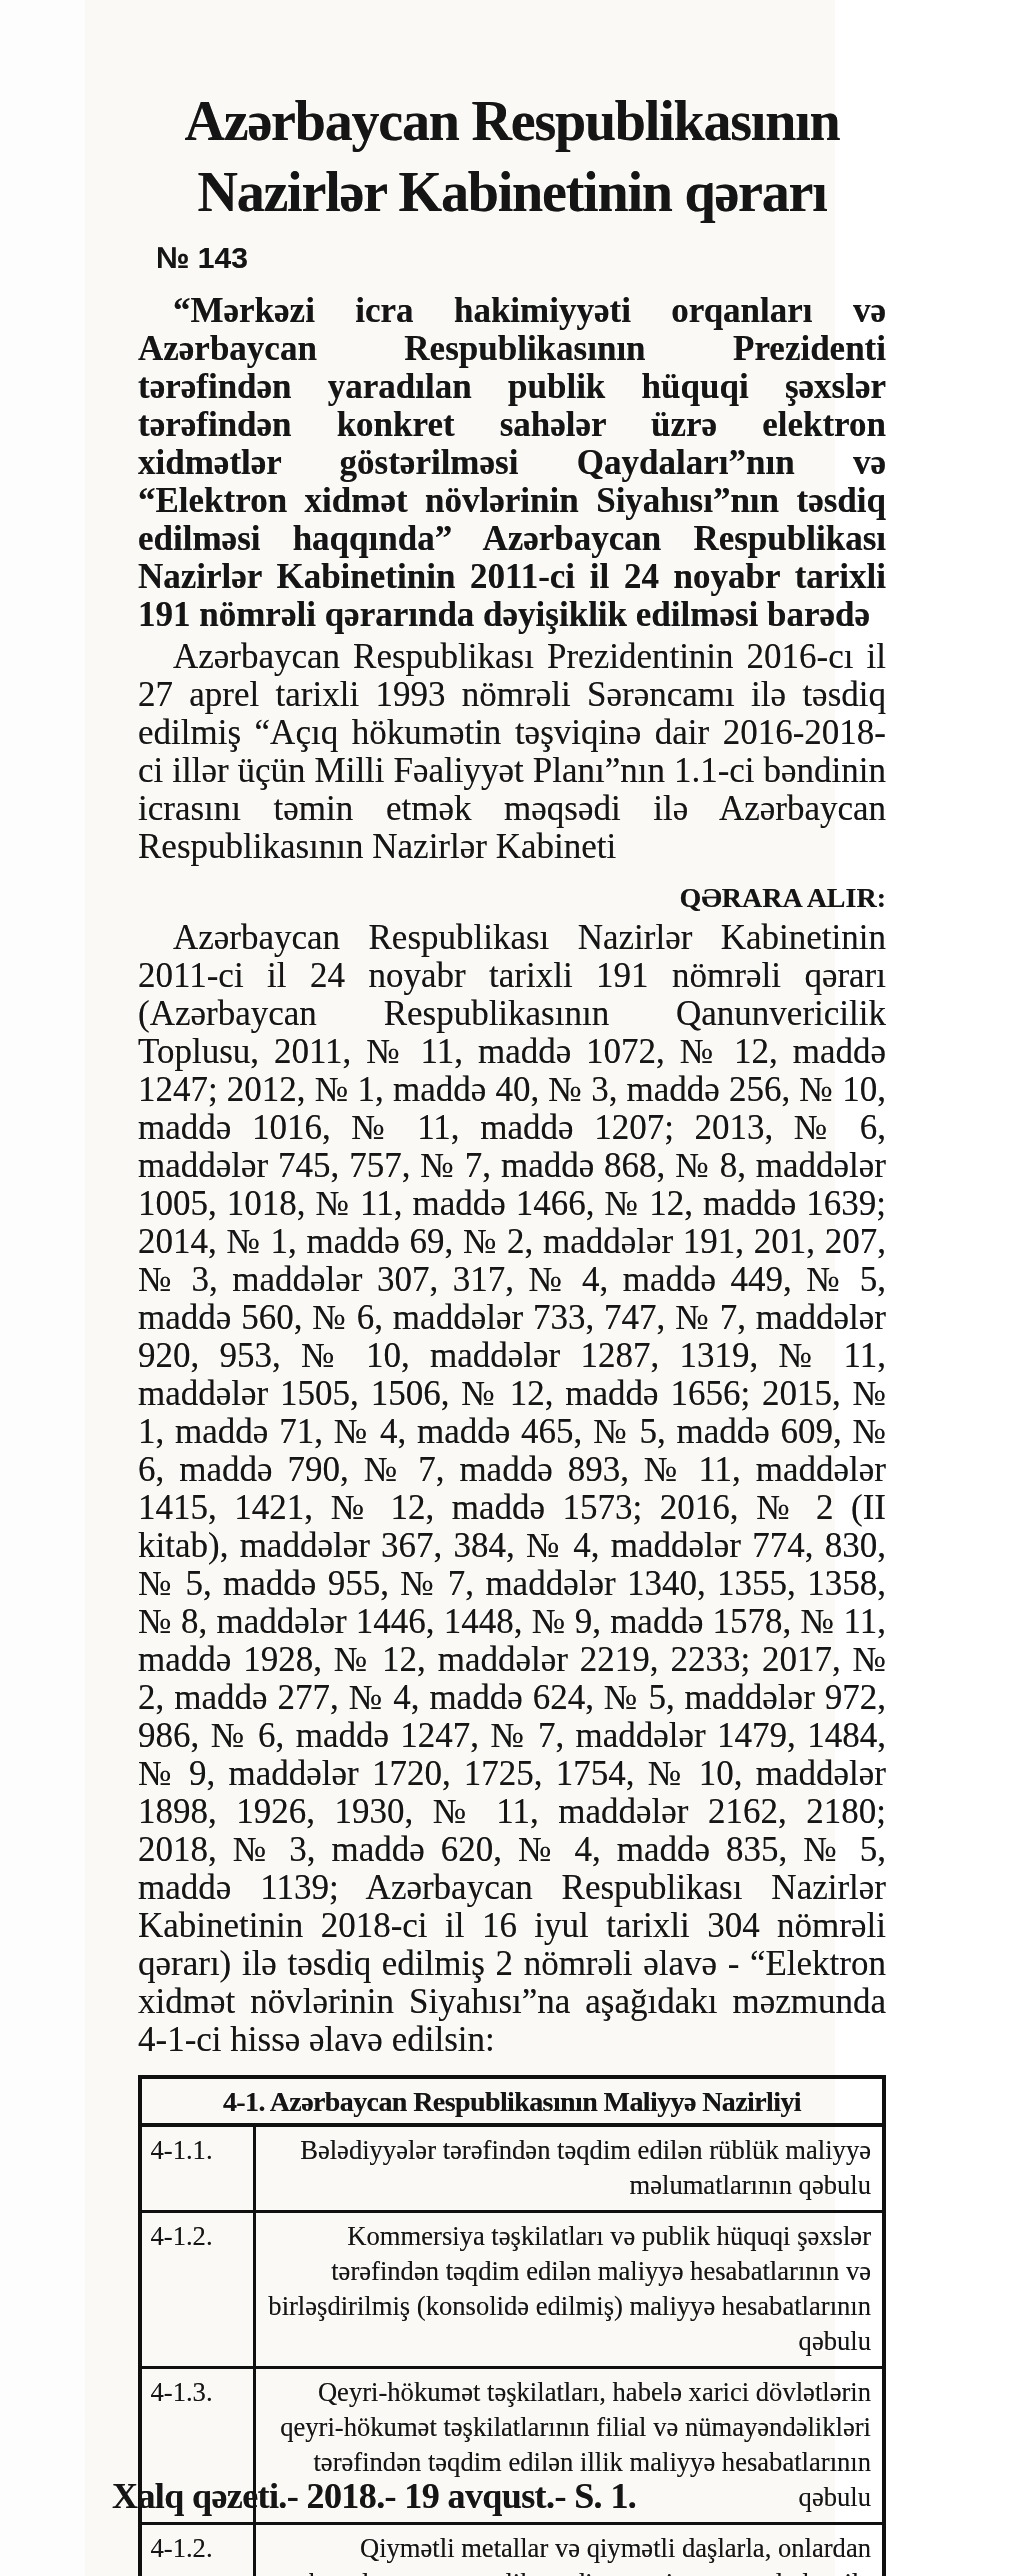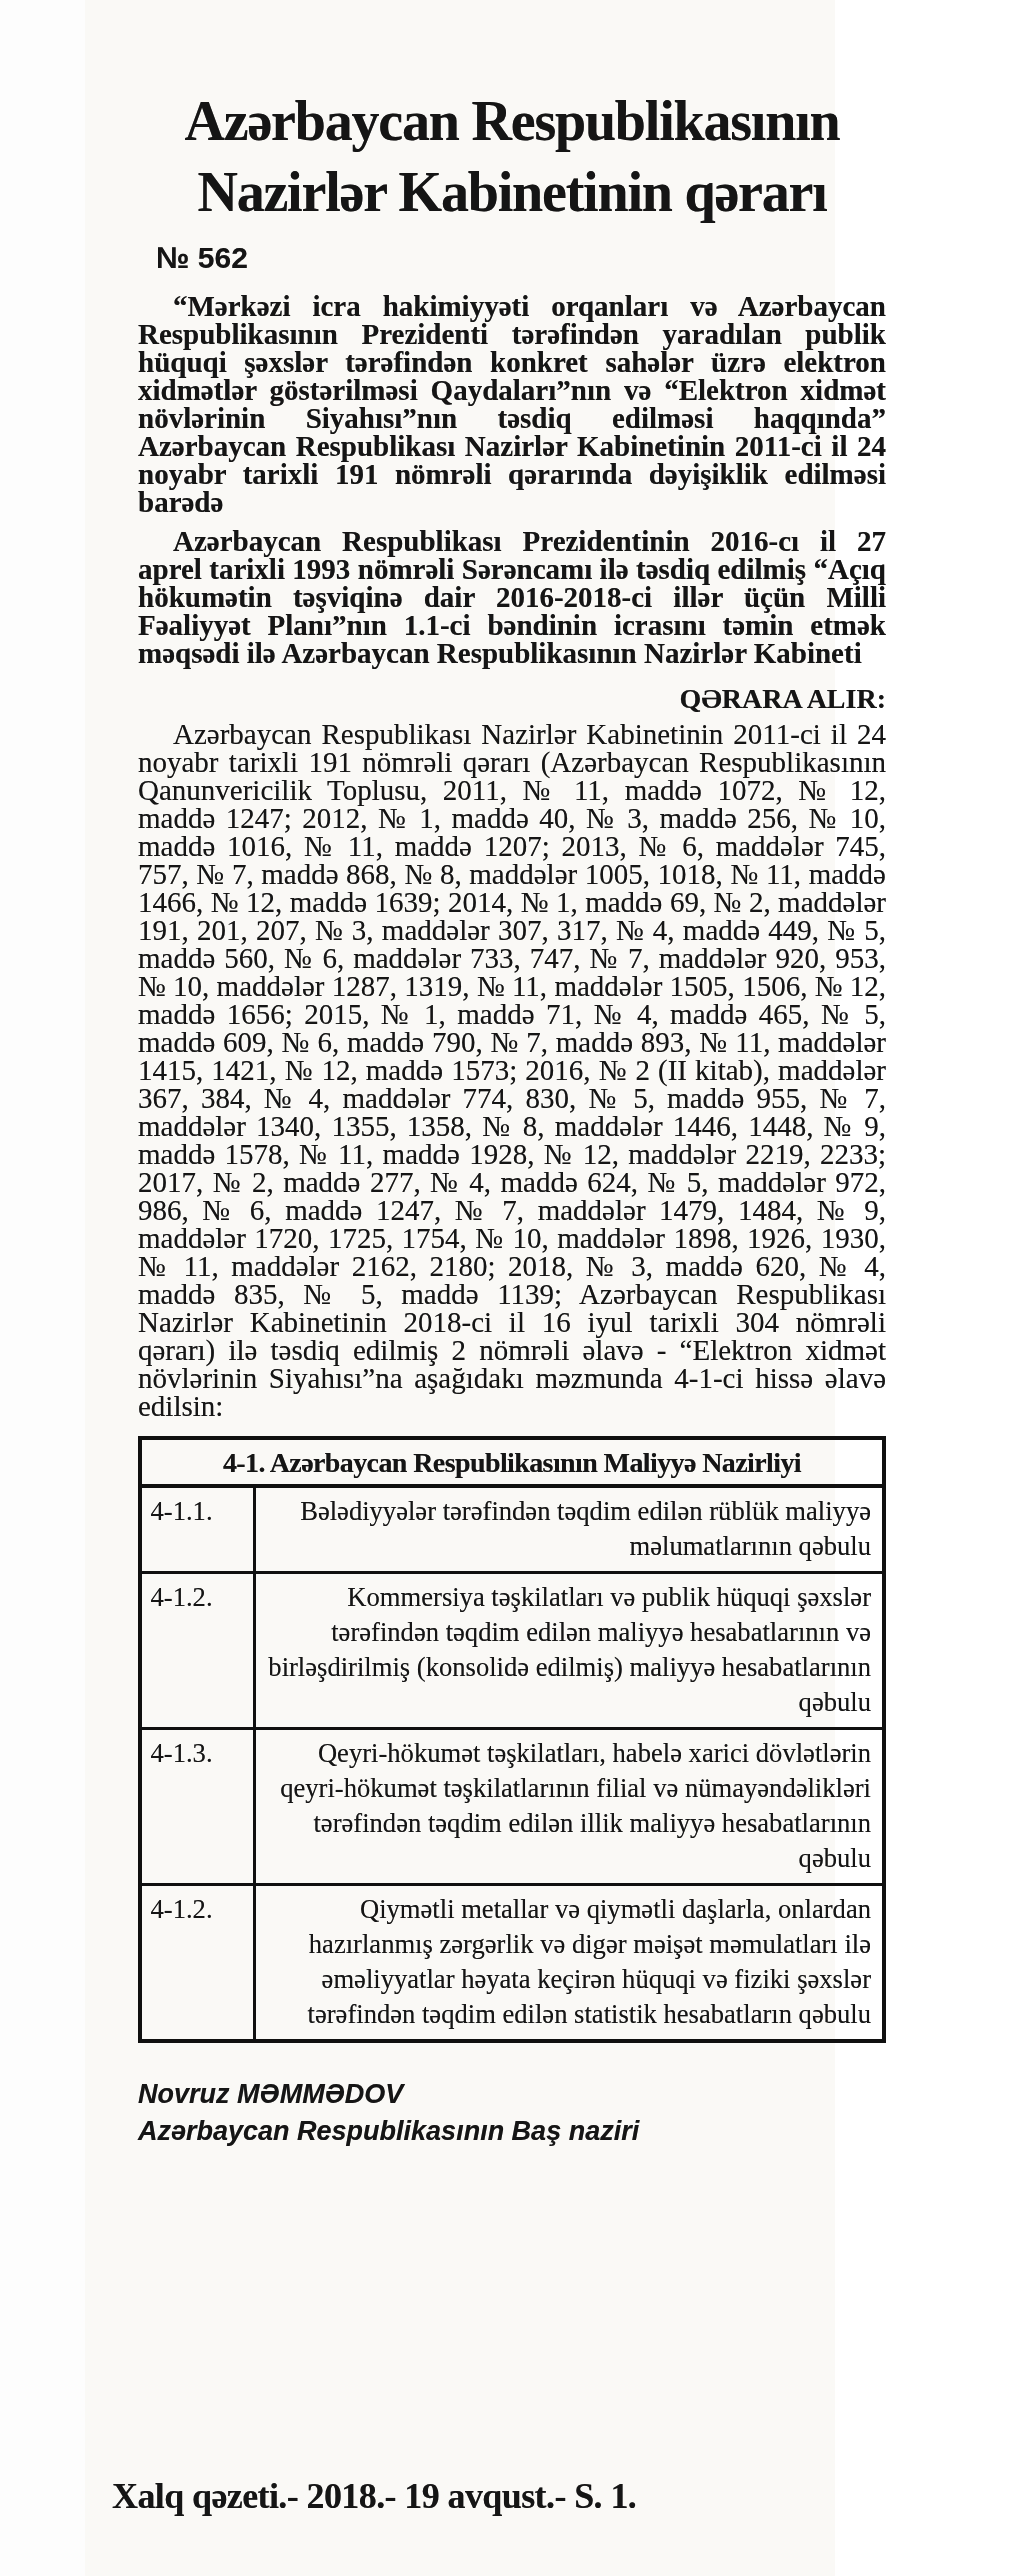--- a/index.html
+++ b/index.html
@@ -39,31 +39,31 @@
     font-family: "Liberation Sans", "DejaVu Sans", sans-serif;
     font-weight: bold;
     font-size: 30px;
     line-height: 36px;
     text-shadow: 0 0 0.6px rgba(10,10,10,.45);
   }
   .meta .num { padding-left: 18px; }
   .meta .place { padding-right: 26.6px; }
   
   .para {
-    font-size: 29px;
-    line-height: 28px;
+    font-size: 35px;
+    line-height: 38px;
     text-align: justify;
     text-indent: 35px;
     text-shadow: 0 0 0.4px rgba(15,15,15,.5);
   }
   .subject {
     margin-top: 15.7px;
     font-weight: bold;
   }
-  .preamble { margin-top: 11px; font-weight: bold; }
+  .preamble { margin-top: 4px; }
   .resolution {
     margin-top: 15px;
     font-size: 28px;
     line-height: 34px;
     font-weight: bold;
     text-shadow: 0 0 0.4px rgba(15,15,15,.5);
     text-align: right;
   }
   .body-para { margin-top: 4.8px; }
   
@@ -124,21 +124,21 @@
 
 <div class="page">
   <div class="content">
 
     <div class="title">
       <div>Azərbaycan Respublikasının</div>
       <div>Nazirlər Kabinetinin qərarı</div>
     </div>
 
     <div class="meta">
-      <span class="num">№ 562</span>
+      <span class="num">№ 143</span>
     </div>
 
     <div class="para subject">“Mərkəzi icra hakimiyyəti orqanları və Azərbaycan Respublikasının Prezidenti tərəfindən yaradılan publik hüquqi şəxslər tərəfindən konkret sahələr üzrə elektron xidmətlər göstərilməsi Qaydaları”nın və “Elektron xidmət növlərinin Siyahısı”nın təsdiq edilməsi haqqında” Azərbaycan Respublikası Nazirlər Kabinetinin 2011-ci il 24 noyabr tarixli 191 nömrəli qərarında dəyişiklik edilməsi barədə</div>
 
     <div class="para preamble">Azərbaycan Respublikası Prezidentinin 2016-cı il 27 aprel tarixli 1993 nömrəli Sərəncamı ilə təsdiq edilmiş “Açıq hökumətin təşviqinə dair 2016-2018-ci illər üçün Milli Fəaliyyət Planı”nın 1.1-ci bəndinin icrasını təmin etmək məqsədi ilə Azərbaycan Respublikasının Nazirlər Kabineti</div>
 
     <div class="resolution">QƏRARA ALIR:</div>
 
     <div class="para body-para">Azərbaycan Respublikası Nazirlər Kabinetinin 2011-ci il 24 noyabr tarixli 191 nömrəli qərarı (Azərbaycan Respublikasının Qanunvericilik Toplusu, 2011, № 11, maddə 1072, № 12, maddə 1247; 2012, № 1, maddə 40, № 3, maddə 256, № 10, maddə 1016, № 11, maddə 1207; 2013, № 6, maddələr 745, 757, № 7, maddə 868, № 8, maddələr 1005, 1018, № 11, maddə 1466, № 12, maddə 1639; 2014, № 1, maddə 69, № 2, maddələr 191, 201, 207, № 3, maddələr 307, 317, № 4, maddə 449, № 5, maddə 560, № 6, maddələr 733, 747, № 7, maddələr 920, 953, № 10, maddələr 1287, 1319, № 11, maddələr 1505, 1506, № 12, maddə 1656; 2015, № 1, maddə 71, № 4, maddə 465, № 5, maddə 609, № 6, maddə 790, № 7, maddə 893, № 11, maddələr 1415, 1421, № 12, maddə 1573; 2016, № 2 (II kitab), maddələr 367, 384, № 4, maddələr 774, 830, № 5, maddə 955, № 7, maddələr 1340, 1355, 1358, № 8, maddələr 1446, 1448, № 9, maddə 1578, № 11, maddə 1928, № 12, maddələr 2219, 2233; 2017, № 2, maddə 277, № 4, maddə 624, № 5, maddələr 972, 986, № 6, maddə 1247, № 7, maddələr 1479, 1484, № 9, maddələr 1720, 1725, 1754, № 10, maddələr 1898, 1926, 1930, № 11, maddələr 2162, 2180; 2018, № 3, maddə 620, № 4, maddə 835, № 5, maddə 1139; Azərbaycan Respublikası Nazirlər Kabinetinin 2018-ci il 16 iyul tarixli 304 nömrəli qərarı) ilə təsdiq edilmiş 2 nömrəli əlavə - “Elektron xidmət növlərinin Siyahısı”na aşağıdakı məzmunda 4-1-ci hissə əlavə edilsin:</div>
 

